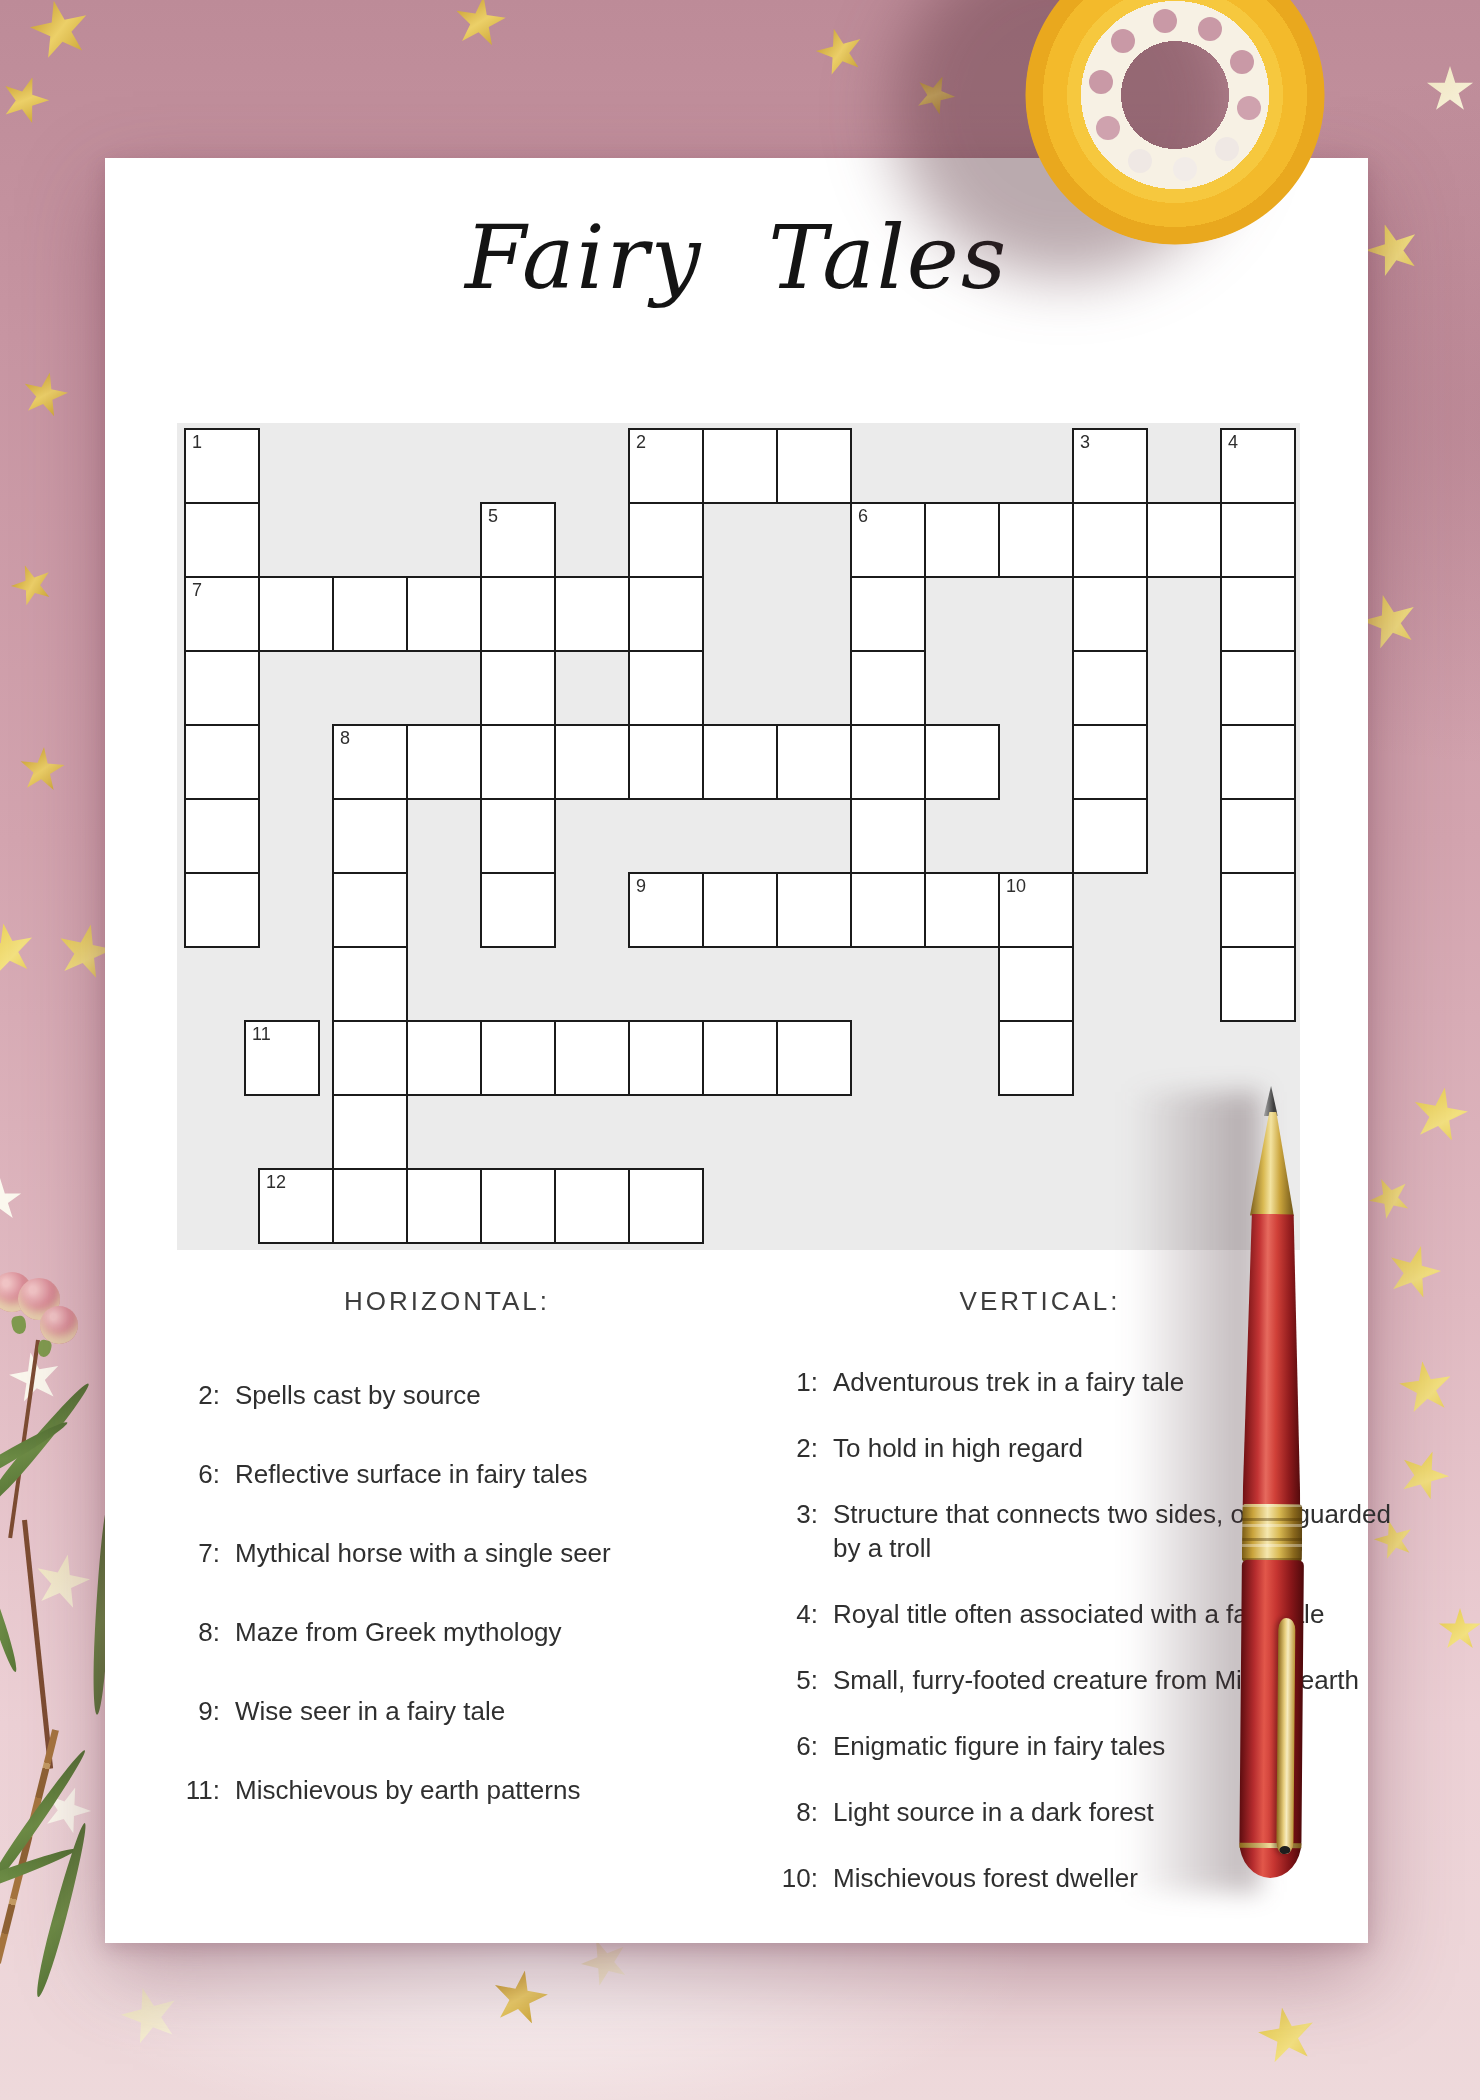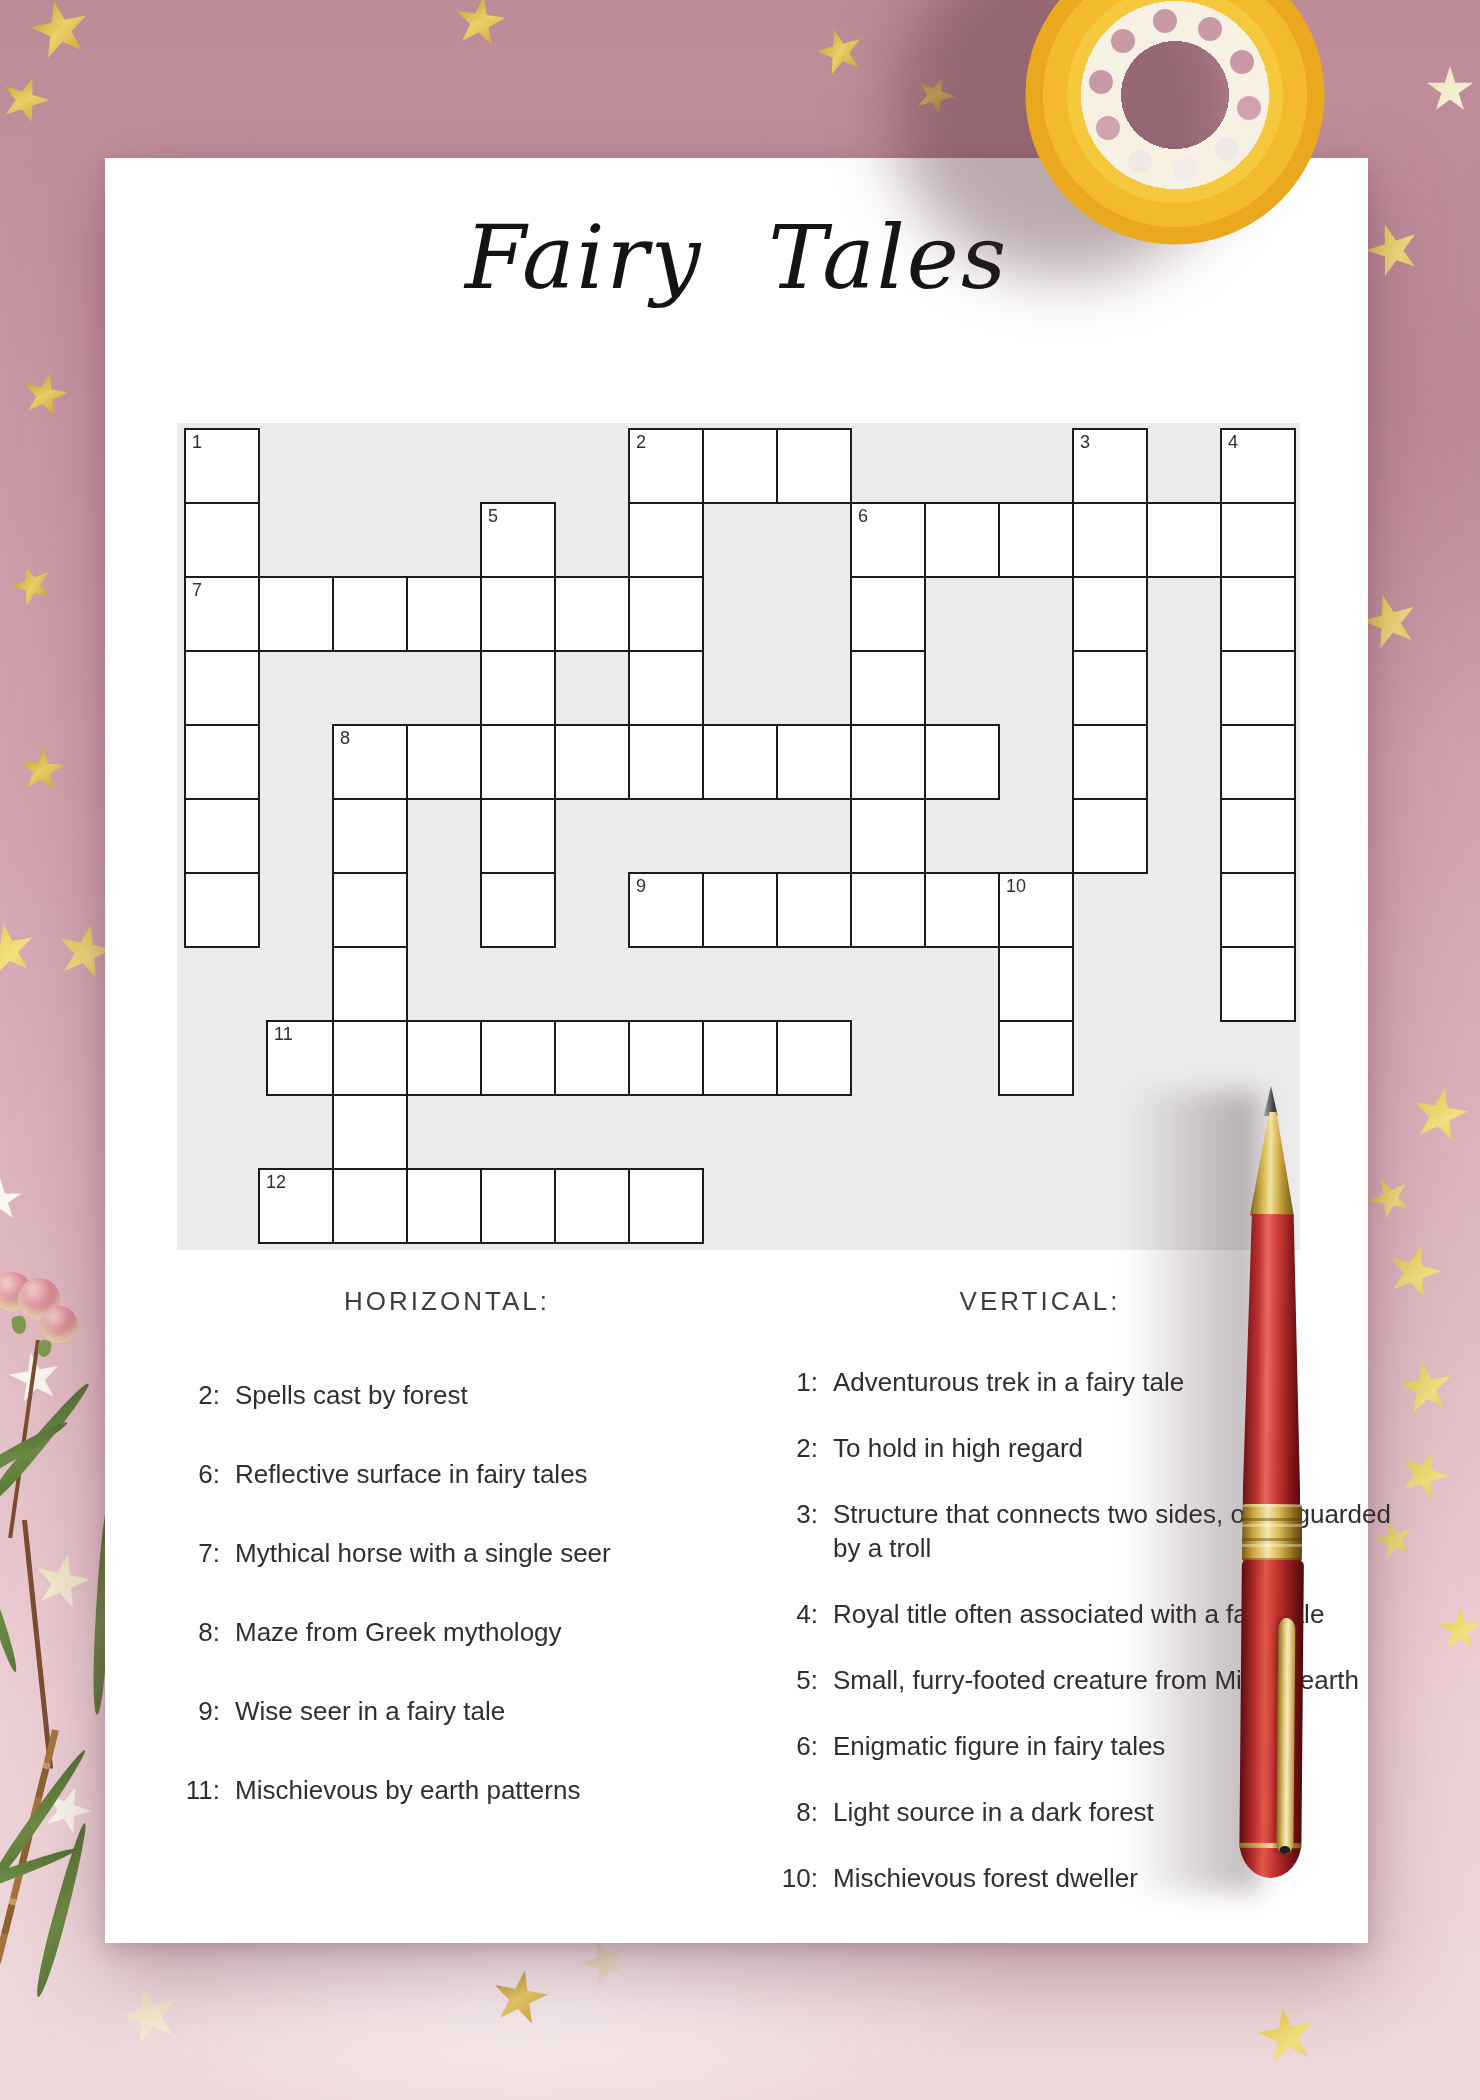--- a/index.html
+++ b/index.html
@@ -228,21 +228,21 @@
         <div class="cell" style="left: 592px; top: 444px;"></div>
         <div class="cell" style="left: 666px; top: 444px;"></div>
         <div class="cell" style="left: 740px; top: 444px;"></div>
         <div class="cell" style="left: 814px; top: 444px;">
           <span class="cell-num">10</span>
         </div>
         <div class="cell" style="left: 1036px; top: 444px;"></div>
         <div class="cell" style="left: 148px; top: 518px;"></div>
         <div class="cell" style="left: 814px; top: 518px;"></div>
         <div class="cell" style="left: 1036px; top: 518px;"></div>
-        <div class="cell" style="left: 82px; top: 592px;">
+        <div class="cell" style="left: 60px; top: 592px;">
           <span class="cell-num">11</span>
         </div>
         <div class="cell" style="left: 148px; top: 592px;"></div>
         <div class="cell" style="left: 222px; top: 592px;"></div>
         <div class="cell" style="left: 296px; top: 592px;"></div>
         <div class="cell" style="left: 370px; top: 592px;"></div>
         <div class="cell" style="left: 444px; top: 592px;"></div>
         <div class="cell" style="left: 518px; top: 592px;"></div>
         <div class="cell" style="left: 592px; top: 592px;"></div>
         <div class="cell" style="left: 814px; top: 592px;"></div>
@@ -257,21 +257,21 @@
         <div class="cell" style="left: 444px; top: 740px;"></div>
       </div>
   </div>
 
   <div class="clue-heading" style="left:342px;top:1128px">HORIZONTAL:</div>
   <div class="clue-heading" style="left:935px;top:1128px">VERTICAL:</div>
 
   <div class="clues-col col-h" style="left:57px;top:1220px;width:540px">
       <div class="clue-row">
         <span class="clue-num">2:</span>
-        <span class="clue-text">Spells cast by forest</span>
+        <span class="clue-text">Spells cast by source</span>
       </div>
       <div class="clue-row">
         <span class="clue-num">6:</span>
         <span class="clue-text">Reflective surface in fairy tales</span>
       </div>
       <div class="clue-row">
         <span class="clue-num">7:</span>
         <span class="clue-text">Mythical horse with a single seer</span>
       </div>
       <div class="clue-row">

